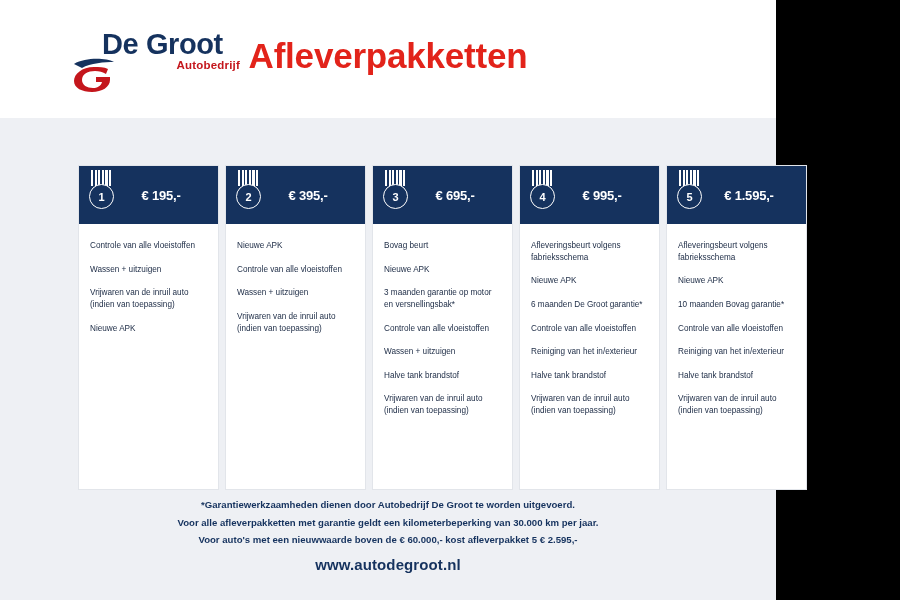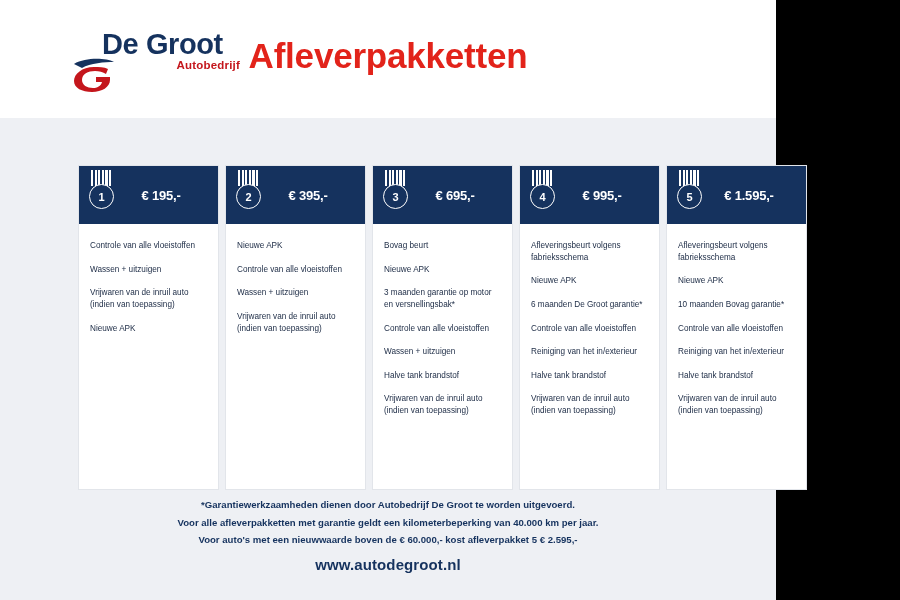--- a/index.html
+++ b/index.html
@@ -231,20 +231,20 @@
           <div class="feature">Reiniging van het in/exterieur</div>
           <div class="feature">Halve tank brandstof</div>
           <div class="feature">Vrijwaren van de inruil auto (indien van toepassing)</div>
         </div>
       </div>
 
     </div>
 
     <div class="footnotes">
       <div>*Garantiewerkzaamheden dienen door Autobedrijf De Groot te worden uitgevoerd.</div>
-      <div>Voor alle afleverpakketten met garantie geldt een kilometerbeperking van 40.000 km per jaar.</div>
+      <div>Voor alle afleverpakketten met garantie geldt een kilometerbeperking van 30.000 km per jaar.</div>
       <div>Voor auto's met een nieuwwaarde boven de € 60.000,- kost afleverpakket 5 € 2.595,-</div>
     </div>
 
     <div class="site">www.autodegroot.nl</div>
 
   </div>
 </div>
 
 </body></html>

